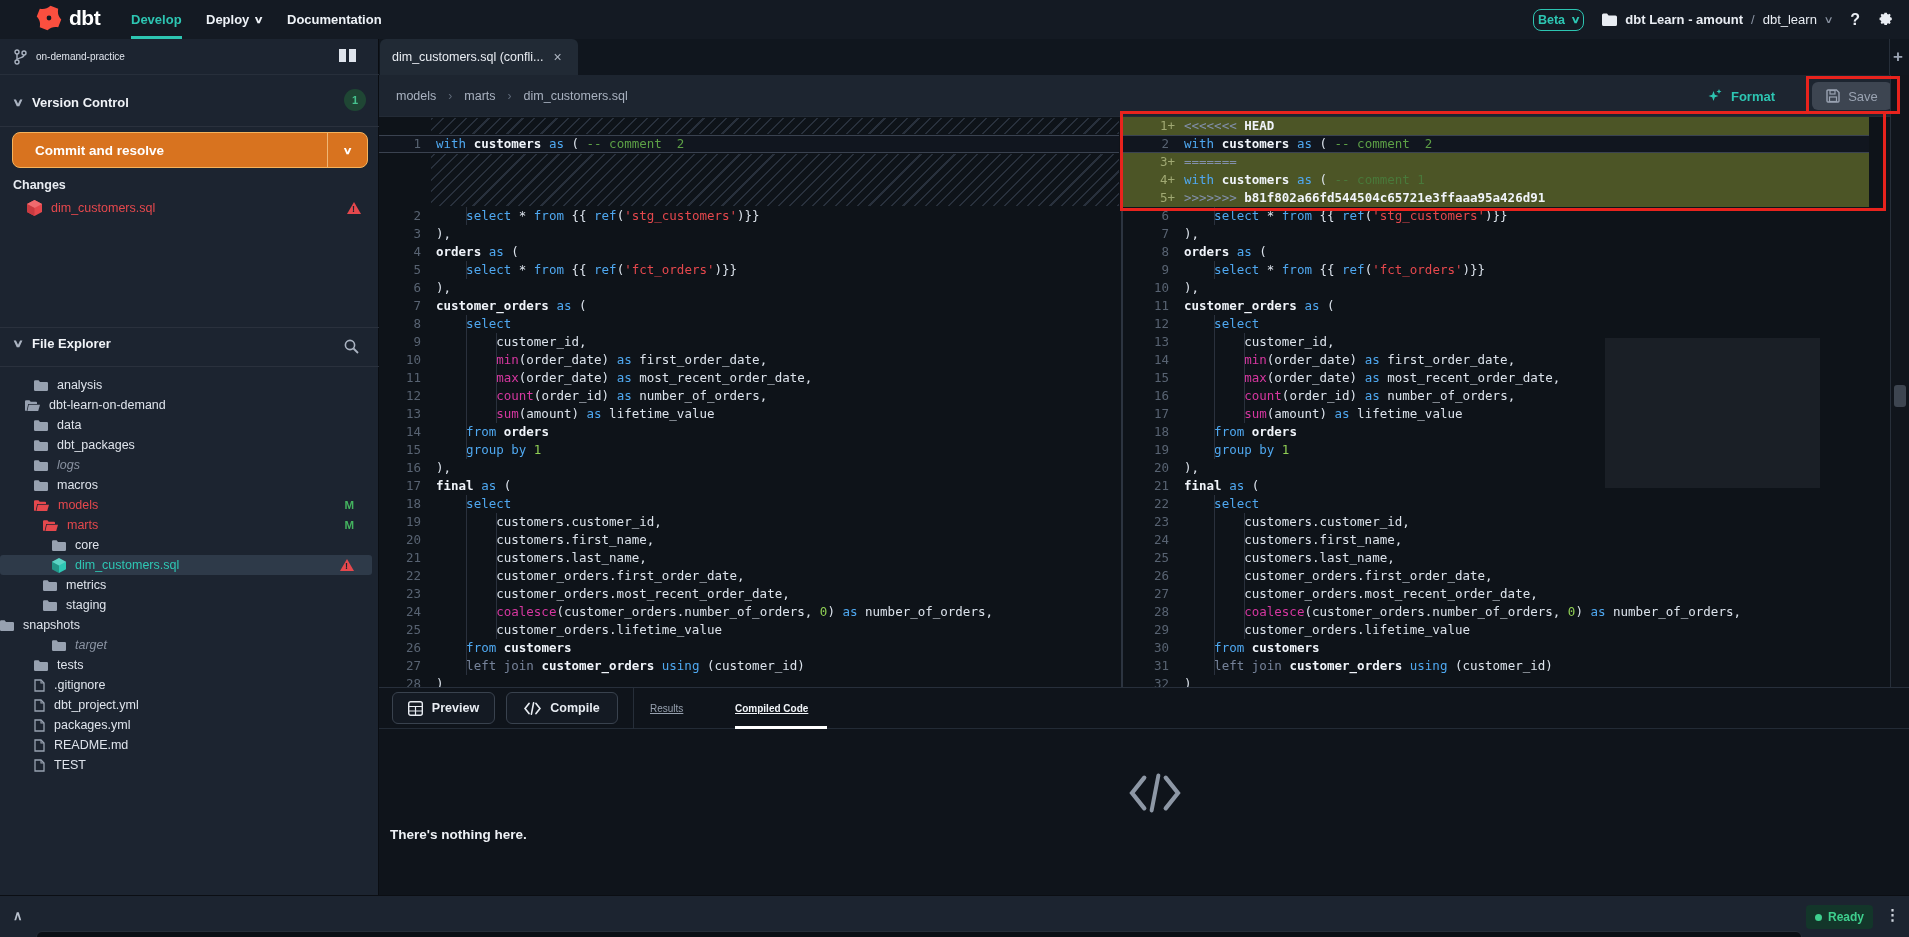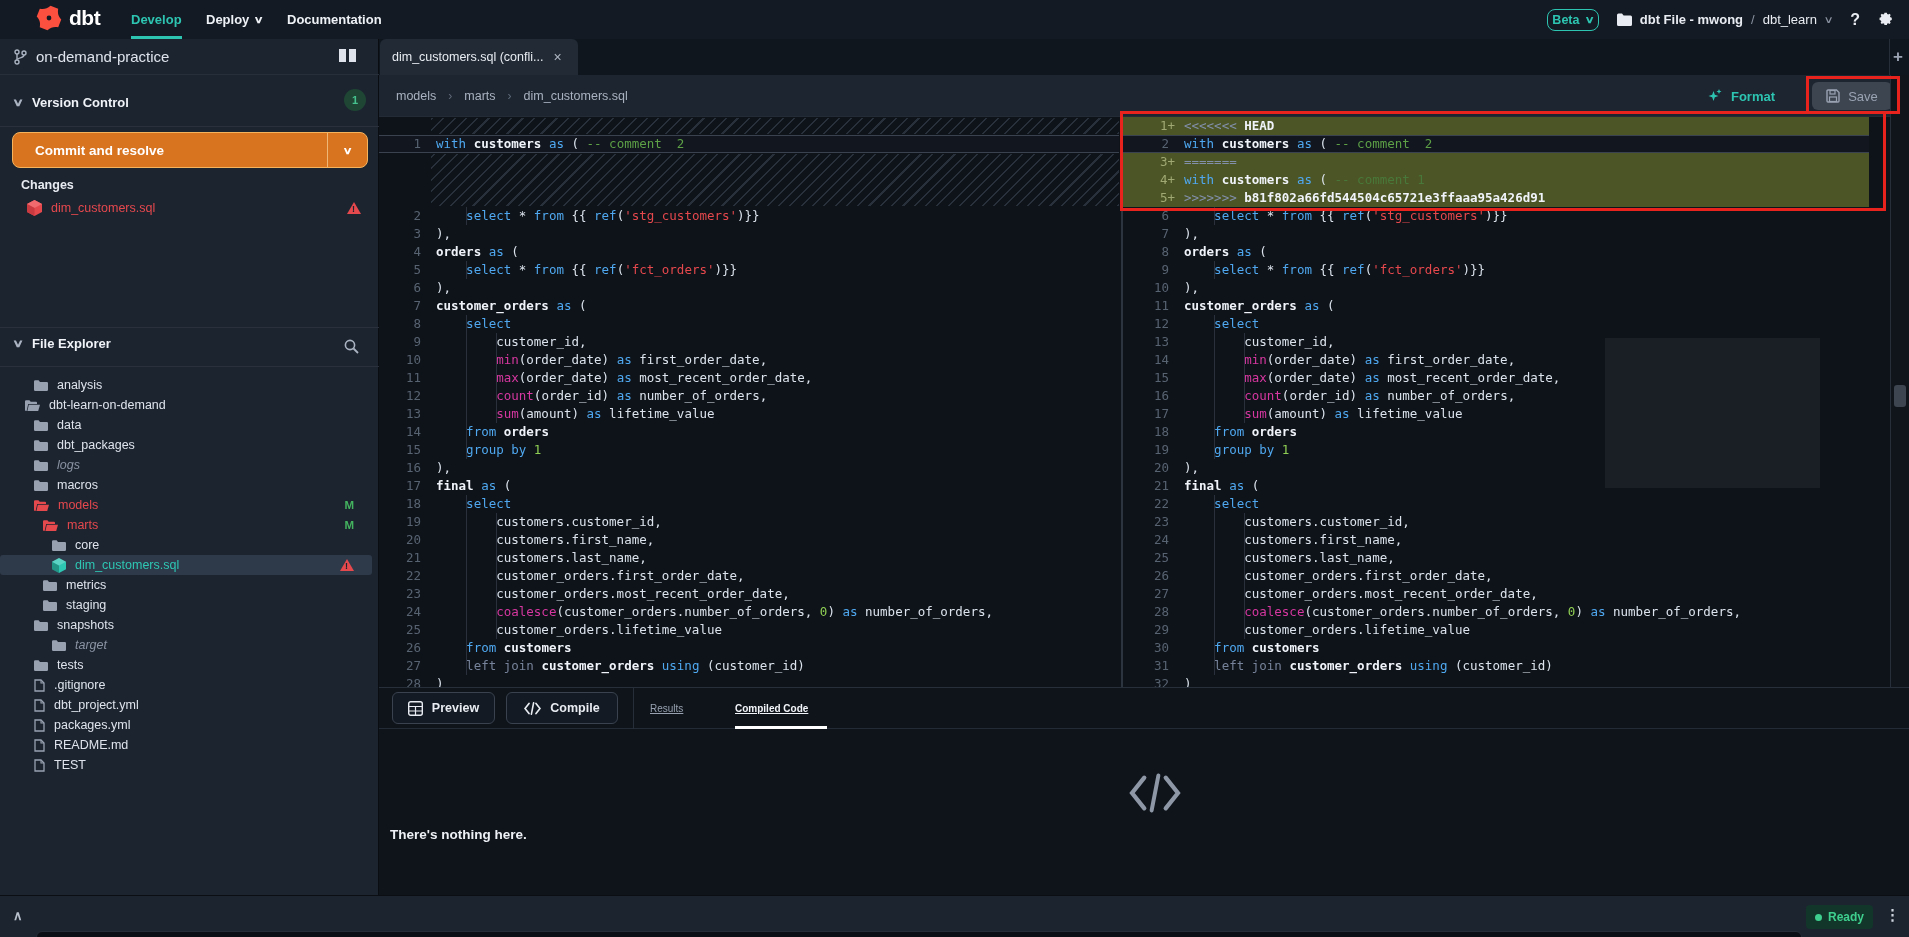--- a/index.html
+++ b/index.html
@@ -22,36 +22,36 @@
   .proj { display:flex; align-items:center; gap:8px; color:#e9edf3; font-size:13px; }
   .proj b { font-weight:bold; }
   .proj .sep { color:#8a93a2; }
   .proj .env { font-weight:normal; color:#e9edf3; }
   .icon-btn { color:#e9edf3; font-size:16px; font-weight:bold; }
 
   
   .sidebar { position:absolute; left:0; top:39px; width:379px; height:856px; background:#1c2430;
              border-right:1px solid #0a0d12; z-index:4; }
   .branch-row { position:absolute; left:0; top:0; width:379px; height:36px; border-bottom:1px solid #272f3b;
-                display:flex; align-items:center; color:#dfe4ec; font-size:15px; padding-left:14px; gap:9px; }
+                display:flex; align-items:center; color:#dfe4ec; font-size:10px; padding-left:14px; gap:9px; }
   .book-ic { position:absolute; right:22px; top:9px; }
   .sec-head { position:absolute; left:0; width:379px; display:flex; align-items:center; gap:10px;
               color:#f0f3f7; font-weight:bold; font-size:13px; padding-left:14px; }
   .sec-chev { color:#aab3c1; font-size:11px; transform:scaleX(1.5); }
   .vc-badge { position:absolute; right:13px; top:-6px; width:22px; height:22px; border-radius:50%;
               background:#1f4634; color:#46c28e; font-size:11px; font-weight:bold;
               display:flex; align-items:center; justify-content:center; }
   .divider { position:absolute; left:0; width:379px; height:1px; background:#2a313d; }
   .commit-btn { position:absolute; left:12px; top:93px; width:356px; height:36px; border-radius:8px;
                 background:#d8731f; border:1px solid #f5b35c; display:flex; align-items:stretch; overflow:hidden; }
   .commit-main { flex:1; display:flex; align-items:center; padding-left:22px;
                  color:#fff; font-weight:bold; font-size:13.5px; }
   .commit-caret { width:40px; display:flex; align-items:center; justify-content:center;
                   border-left:1px solid rgba(255,228,175,.6); color:#fff; font-size:12px; font-weight:bold; }
-  .changes-label { position:absolute; left:13px; top:139px; color:#e8ecf2; font-weight:bold; font-size:12.5px;margin-left:8px; }
+  .changes-label { position:absolute; left:13px; top:139px; color:#e8ecf2; font-weight:bold; font-size:12.5px; }
   .change-row { position:absolute; left:0; top:158px; width:379px; height:22px;
                 display:flex; align-items:center; padding-left:27px; gap:9px; }
   .change-name { color:#e5484d; font-size:12.5px; }
   .warn { position:absolute; right:18px; width:0; height:0; border-left:7px solid transparent;
           border-right:7px solid transparent; border-bottom:12px solid #e5484d; }
   .warn:after { content:"!"; position:absolute; left:-2px; top:2px; color:#1c2430; font-size:9px; font-weight:bold; }
   .tree { position:absolute; left:0; top:336px; width:379px; }
   .tree-row { position:relative; height:20px; display:flex; align-items:center; gap:9px;
               font-size:12.5px; color:#dfe4ec; width:372px; }
   .tree-row.selected { background:#2e3a49; border-radius:3px; }
@@ -169,21 +169,21 @@
     </div>
     <div class="nav-right">
       <div class="beta-chip">
         <span>Beta</span>
         <span class="chev">∨</span>
       </div>
       <div class="proj">
         <svg width="15" height="13" viewBox="0 0 15 13">
           <path d="M0 2 a1.5 1.5 0 0 1 1.5-1.5 H5 l1.6 2 H13.5 A1.5 1.5 0 0 1 15 4 v7.5 A1.5 1.5 0 0 1 13.5 13 H1.5 A1.5 1.5 0 0 1 0 11.5 Z" fill="#e9edf3"></path>
         </svg>
-        <b>dbt File - mwong</b>
+        <b>dbt Learn - amount</b>
         <span class="sep">/</span>
         <span class="env">dbt_learn</span>
         <span class="chev" style="color:#8a93a2;">∨</span>
       </div>
       <span class="icon-btn">?</span>
       <svg width="17" height="17" viewBox="0 0 20 20">
         <path fill="#e9edf3" d="M10 6.5A3.5 3.5 0 1 0 10 13.5 3.5 3.5 0 0 0 10 6.5zm8-.6-1.8-.4a6.6 6.6 0 0 0-.6-1.4l1-1.6L15 .9l-1.6 1a6.6 6.6 0 0 0-1.4-.6L11.6-.5H8.4L8 1.3a6.6 6.6 0 0 0-1.4.6L5 .9 3.4 2.5l1 1.6a6.6 6.6 0 0 0-.6 1.4L2 5.9v3.2l1.8.4c.14.5.34.97.6 1.4l-1 1.6L5 14.1l1.6-1c.43.26.9.46 1.4.6l.4 1.8h3.2l.4-1.8c.5-.14.97-.34 1.4-.6l1.6 1 1.6-1.6-1-1.6c.26-.43.46-.9.6-1.4l1.8-.4z" transform="translate(0 2.5) scale(0.9)"></path>
       </svg>
     </div>
   </div>
@@ -337,21 +337,21 @@
           <span class="tlabel">metrics</span>
         </div>
         <div class="tree-row" style="padding-left: 43px;">
           <span style="display: flex;">
             <svg width="14" height="11" viewBox="0 0 14 11">
               <path d="M0 1.5 A1.2 1.2 0 0 1 1.2 .3 H4.6 l1.4 1.6 H12.8 A1.2 1.2 0 0 1 14 3.1 V9.8 A1.2 1.2 0 0 1 12.8 11 H1.2 A1.2 1.2 0 0 1 0 9.8 Z" fill="#97a1b0"></path>
             </svg>
           </span>
           <span class="tlabel">staging</span>
         </div>
-        <div class="tree-row" style="padding-left: 34px;">
+        <div class="tree-row" style="">
           <span style="display: flex;">
             <svg width="14" height="11" viewBox="0 0 14 11">
               <path d="M0 1.5 A1.2 1.2 0 0 1 1.2 .3 H4.6 l1.4 1.6 H12.8 A1.2 1.2 0 0 1 14 3.1 V9.8 A1.2 1.2 0 0 1 12.8 11 H1.2 A1.2 1.2 0 0 1 0 9.8 Z" fill="#97a1b0"></path>
             </svg>
           </span>
           <span class="tlabel">snapshots</span>
         </div>
         <div class="tree-row muted" style="padding-left: 52px;">
           <span style="display: flex;">
             <svg width="14" height="11" viewBox="0 0 14 11">

